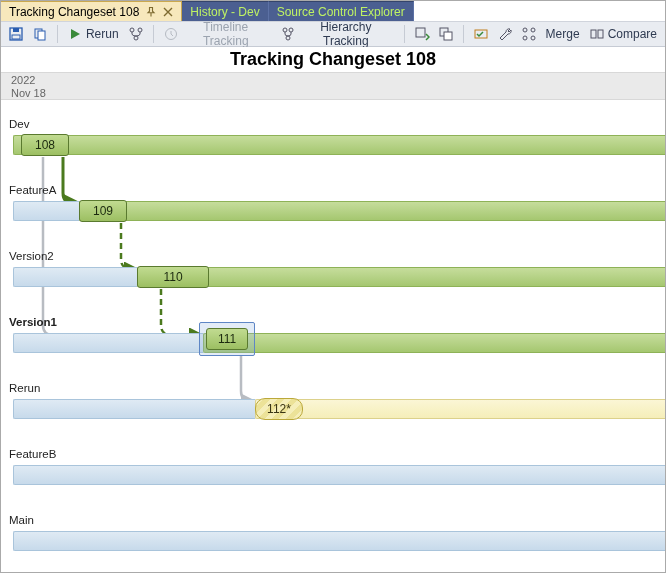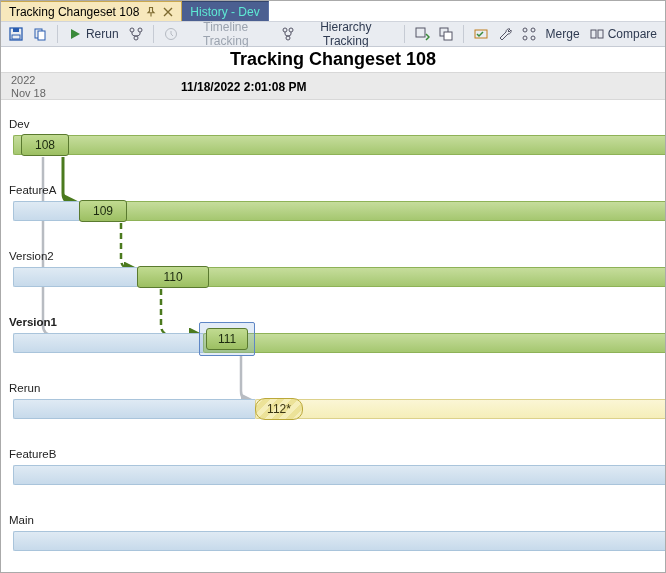--- a/index.html
+++ b/index.html
@@ -3,21 +3,21 @@
 <meta charset="utf-8">
 <style>
   html, body { margin: 0; padding: 0; font-family: "Segoe UI", Tahoma, sans-serif; font-size: 12px; color: #000; background: #fff; }
   * { box-sizing: border-box; }
   .window { width: 666px; height: 573px; background: #fff; border: 1px solid #aaa; display: flex; flex-direction: column; text-align: center; }
 
   
   .tabstrip { display: flex; height: 20px; background: #fff; }
   .tab { height: 20px; display: inline-flex; align-items: center; padding: 0 8px; font-size: 12px; cursor: default; gap: 6px; }
   .tab.active { background: #f7e8bc; color: #000; border-top: 1px solid #caa84f; border-right: 1px solid #caa84f; }
-  .tab.inactive { background: #4b5f91; color: #5eead4; border-top: 1px solid #34446b; border-right: 1px solid #5c71a5; }
+  .tab.inactive { background: #4b5f91; color: #bef264; border-top: 1px solid #34446b; border-right: 1px solid #5c71a5; }
   .tab .pin { width: 12px; height: 12px; }
   .tab .close { width: 10px; height: 10px; }
 
   
   .toolbar { display: flex; align-items: center; height: 26px; background: #e9ecf1; border-top: 1px solid #d0d4dc; border-bottom: 1px solid #c6cbd4; padding: 0 4px; gap: 2px; }
   .tbtn { display: inline-flex; align-items: center; justify-content: center; height: 22px; min-width: 22px; padding: 0 3px; border-radius: 2px; color: #2f3b52; }
   .tbtn svg { display: block; }
   .ttxt { display: inline-flex; align-items: center; height: 24px; padding: 0 4px; color: #2f3b52; gap: 4px; }
   .ttxt.disabled { color: #9ba3af; }
   .sep { width: 1px; height: 18px; background: #c6cbd4; margin: 0 4px; }
@@ -58,20 +58,23 @@
       <svg class="pin" viewBox="0 0 16 16">
           <path fill="none" stroke="#7d6a30" stroke-width="1.5" d="M6 2h4v5l2 2H4l2-2V2zM8 9v5"></path>
         </svg>
       <svg class="close" viewBox="0 0 10 10">
           <path stroke="#7d6a30" stroke-width="1.4" d="M1 1l8 8M9 1l-8 8"></path>
         </svg>
     </div>
     <div class="tab inactive">
       <span>History - Dev</span>
     </div>
+    <div class="tab inactive">
+      <span>Source Control Explorer</span>
+    </div>
   </div>
 
   <div class="toolbar">
     <span class="tbtn">
       <svg width="16" height="16">
           <rect x="2" y="2" width="12" height="12" fill="none" stroke="#2a5db0" stroke-width="1.3"></rect>
           <rect x="5" y="2" width="6" height="4" fill="#2a5db0"></rect>
           <rect x="4" y="9" width="8" height="4" fill="none" stroke="#2a5db0"></rect>
         </svg>
     </span>
@@ -156,21 +159,20 @@
         </svg>
       <span>Compare</span>
     </span>
   </div>
 
   <div class="title">Tracking Changeset 108</div>
 
   <div class="timeheader">
     <span class="yr">2022</span>
     <span class="day">Nov 18</span>
-    <span class="date">11/18/2022 2:01:08 PM</span>
   </div>
 
   <div class="timeline">
 
     <svg class="arrows">
       <defs>
         <marker id="ah-green" viewBox="0 0 10 10" refX="8" refY="5" markerWidth="6" markerHeight="6" orient="auto">
             <path d="M0 0L10 5L0 10z" fill="#4b7a1e"></path>
           </marker>
         <marker id="ah-gray" viewBox="0 0 10 10" refX="8" refY="5" markerWidth="6" markerHeight="6" orient="auto">

